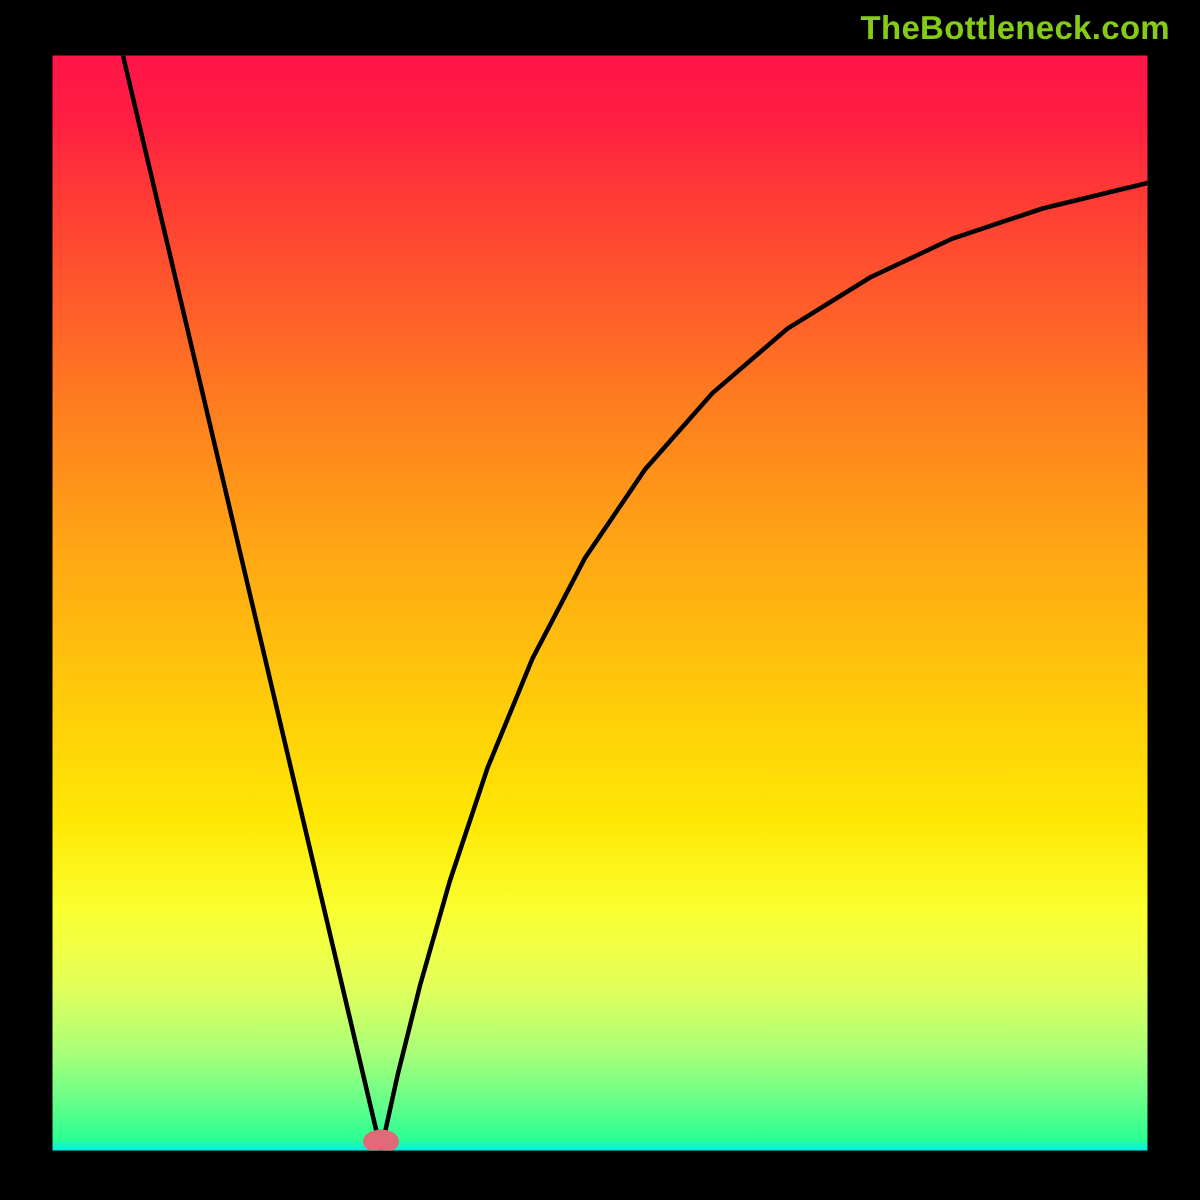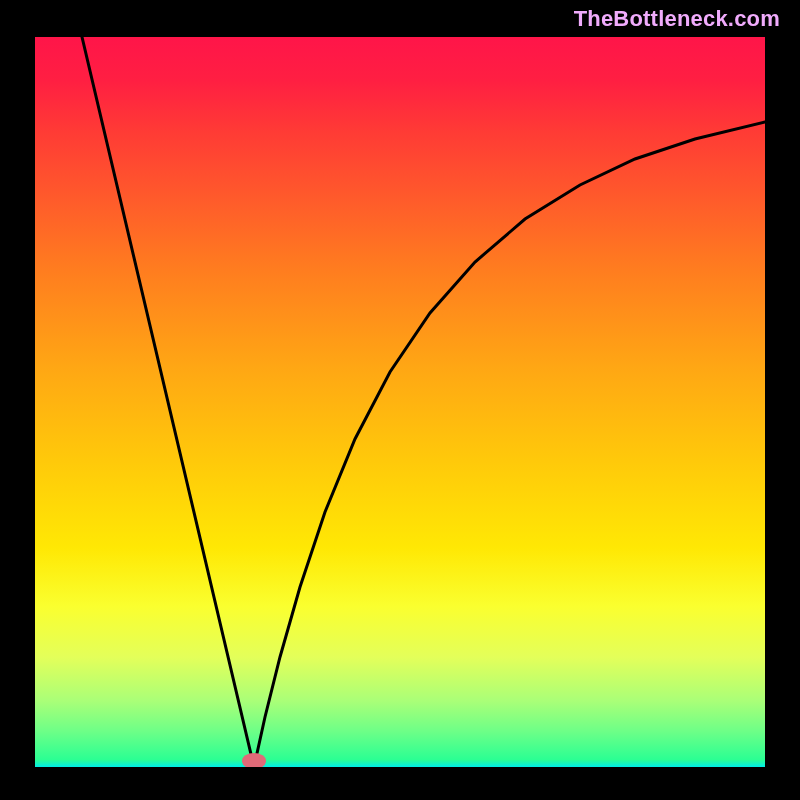--- a/index.html
+++ b/index.html
@@ -33,21 +33,21 @@
       #00eee8 100%
     );
   }
   .watermark {
     position: absolute;
     top: 6px;
     right: 20px;
     font-family: Arial, Helvetica, sans-serif;
     font-size: 22px;
     font-weight: bold;
-    color: #f0abfc;
+    color: #84cc16;
     letter-spacing: 0.2px;
   }
   .plot-svg {
     position: absolute;
     left: 35px;
     top: 37px;
     width: 730px;
     height: 730px;
   }
   .curve {

